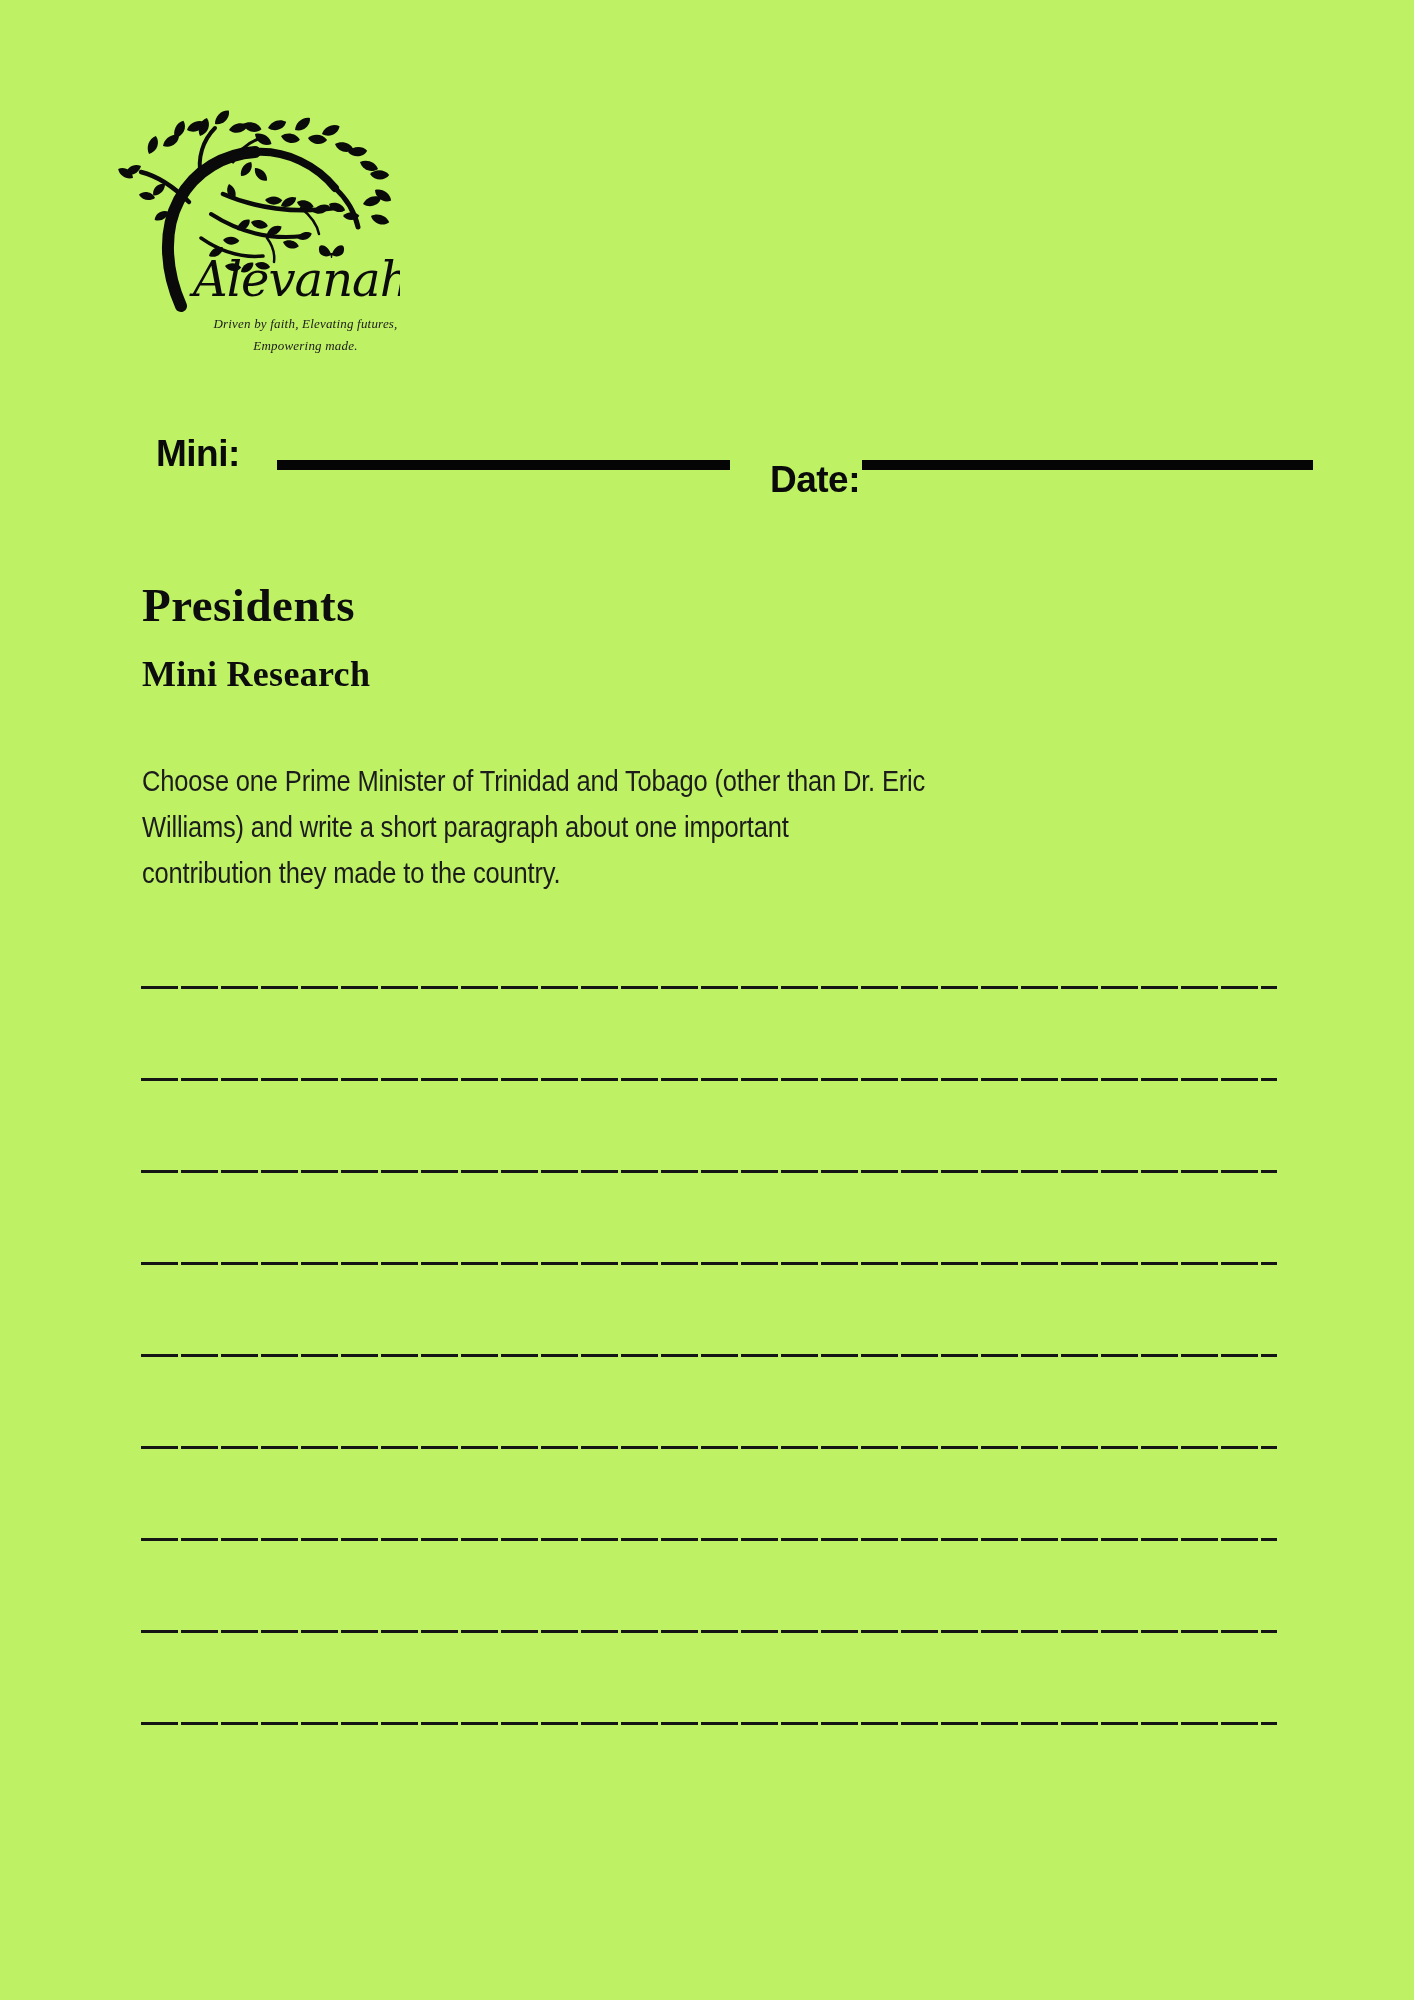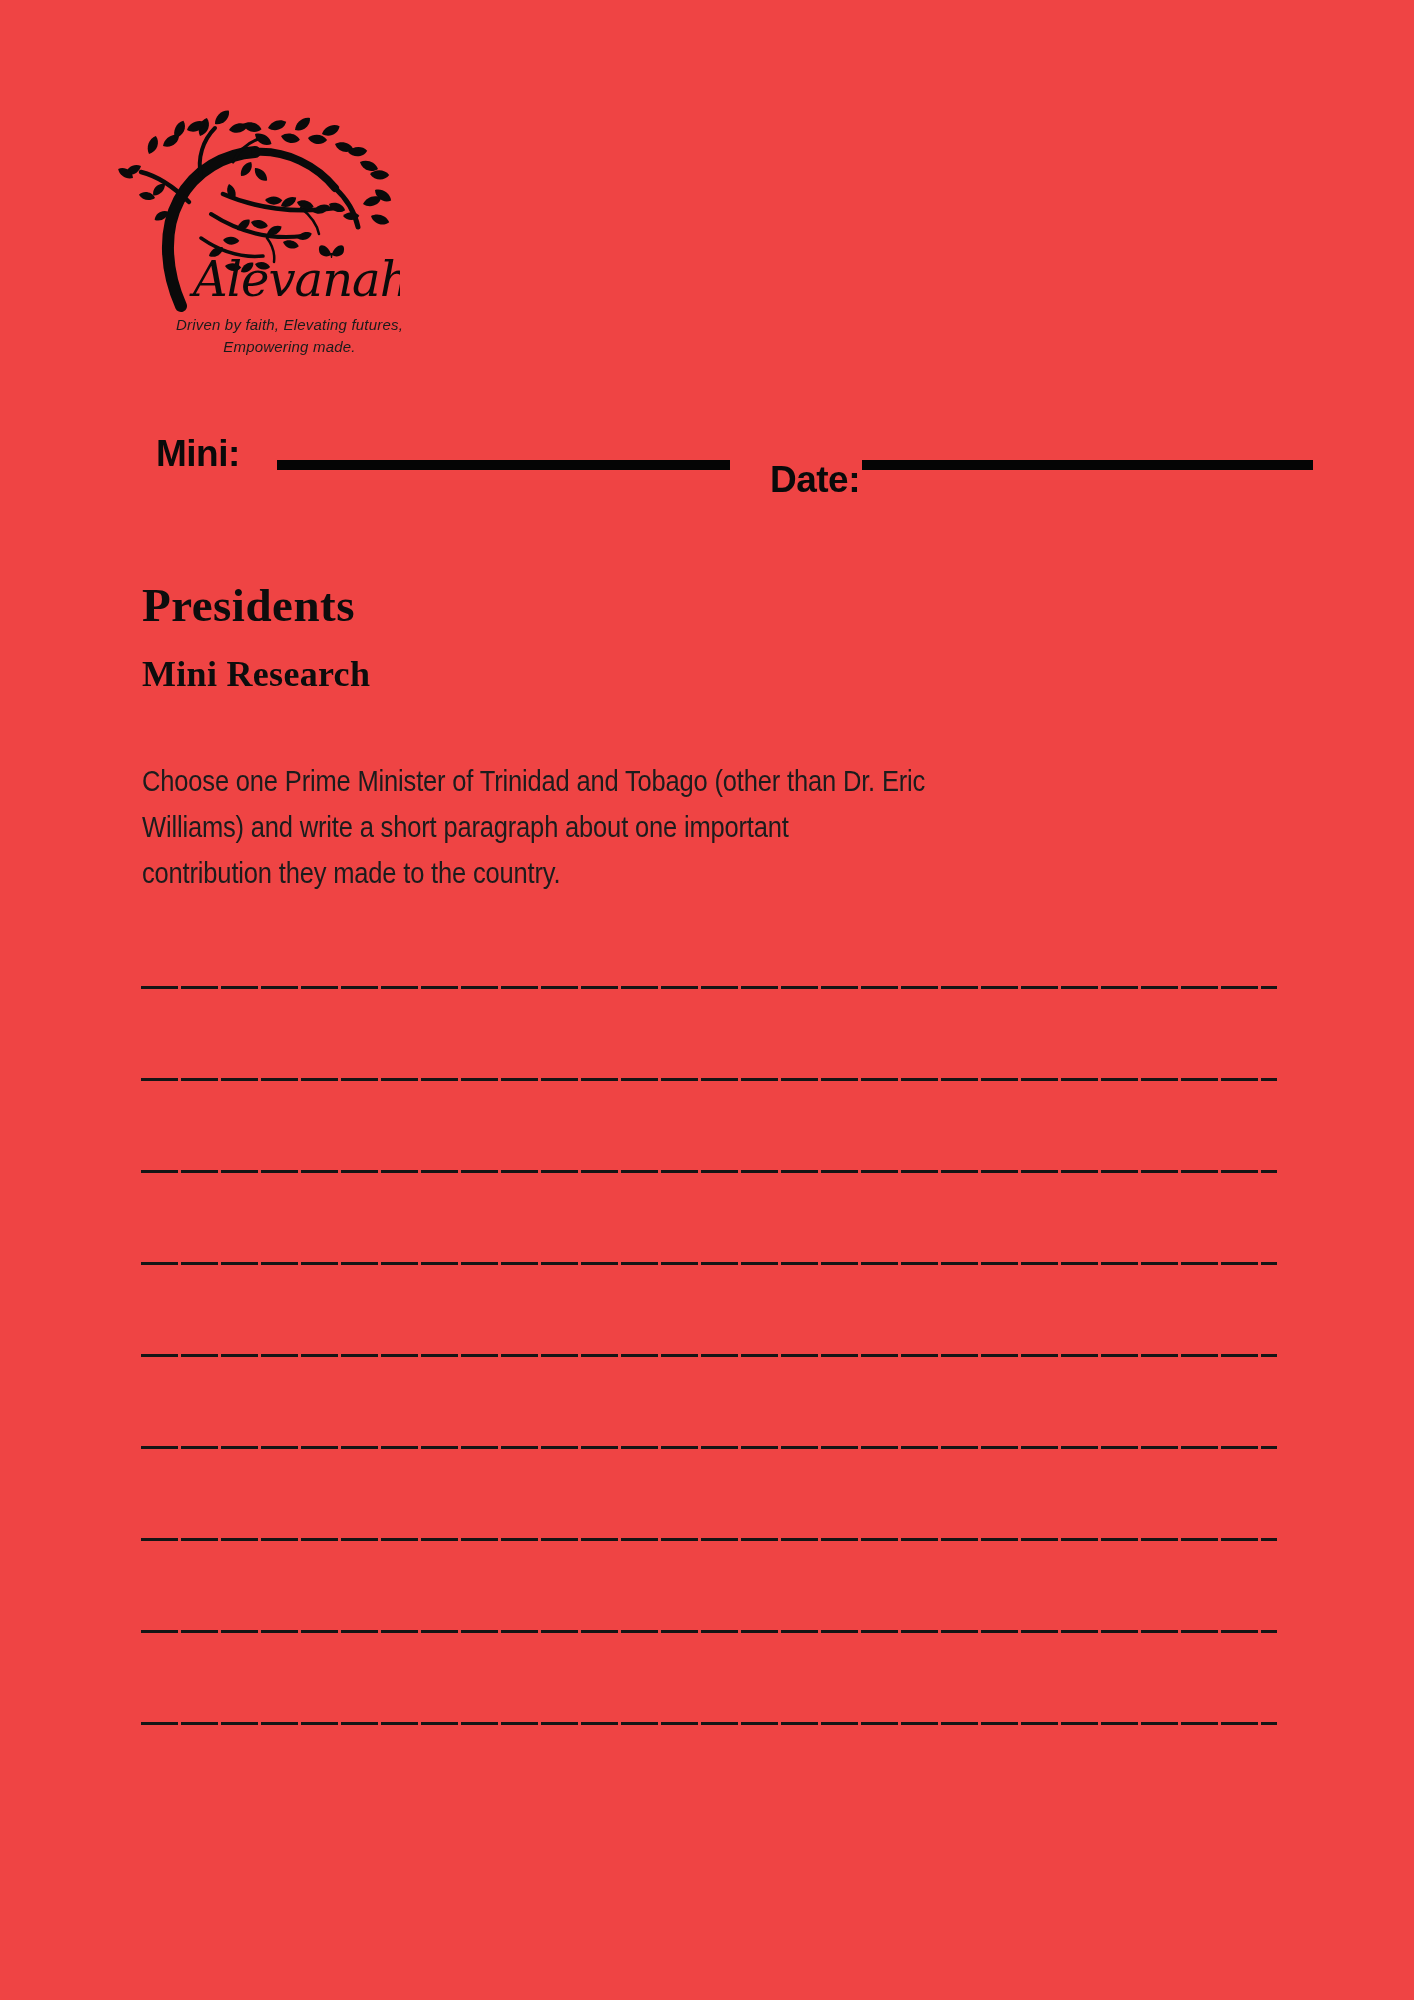--- a/index.html
+++ b/index.html
@@ -3,37 +3,37 @@
 <meta charset="utf-8">
 <style>
   html, body { margin: 0; padding: 0; background: #ffffff; }
   body {
     width: 1414px; height: 2000px;
     font-family: "Liberation Sans", sans-serif;
     color: #111;
     position: relative;
     overflow: hidden;
   }
-  .page { position: absolute; inset: 0; background: #ef4444; padding-left: 28px; }
+  .page { position: absolute; inset: 0; background: #bef264; padding-left: 28px; }
 
   
   .logo-wrap { position: absolute; left: 105px; top: 110px; width: 295px; height: 250px; }
   .logo-wrap svg { display: block; }
   .brand-text {
     font-family: "DejaVu Serif", serif;
     font-style: italic;
     fill: #0b0b0b;
   }
   .tagline {
     position: absolute;
-    left: 62px; width: 245px;
+    left: 78px; width: 245px;
     text-align: center;
-    font-family: Liberation Sans, sans-serif;
+    font-family: Liberation Serif, serif;
     font-style: italic;
-    font-size: 15px;
+    font-size: 13px;
     letter-spacing: 0.2px;
     color: #1a1a1a;
     white-space: nowrap;
   }
   .tagline-1 { top: 206px; }
   .tagline-2 { top: 228px; }
 
   
   .namedate { position: absolute; left: 0; top: 434px; width: 1414px; height: 44px; }
   .field-label {

